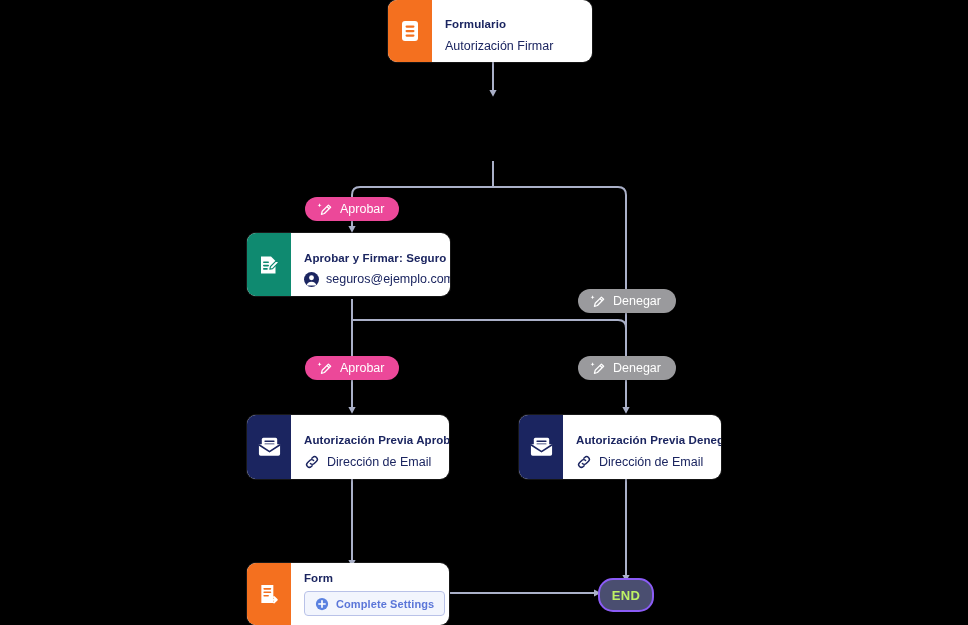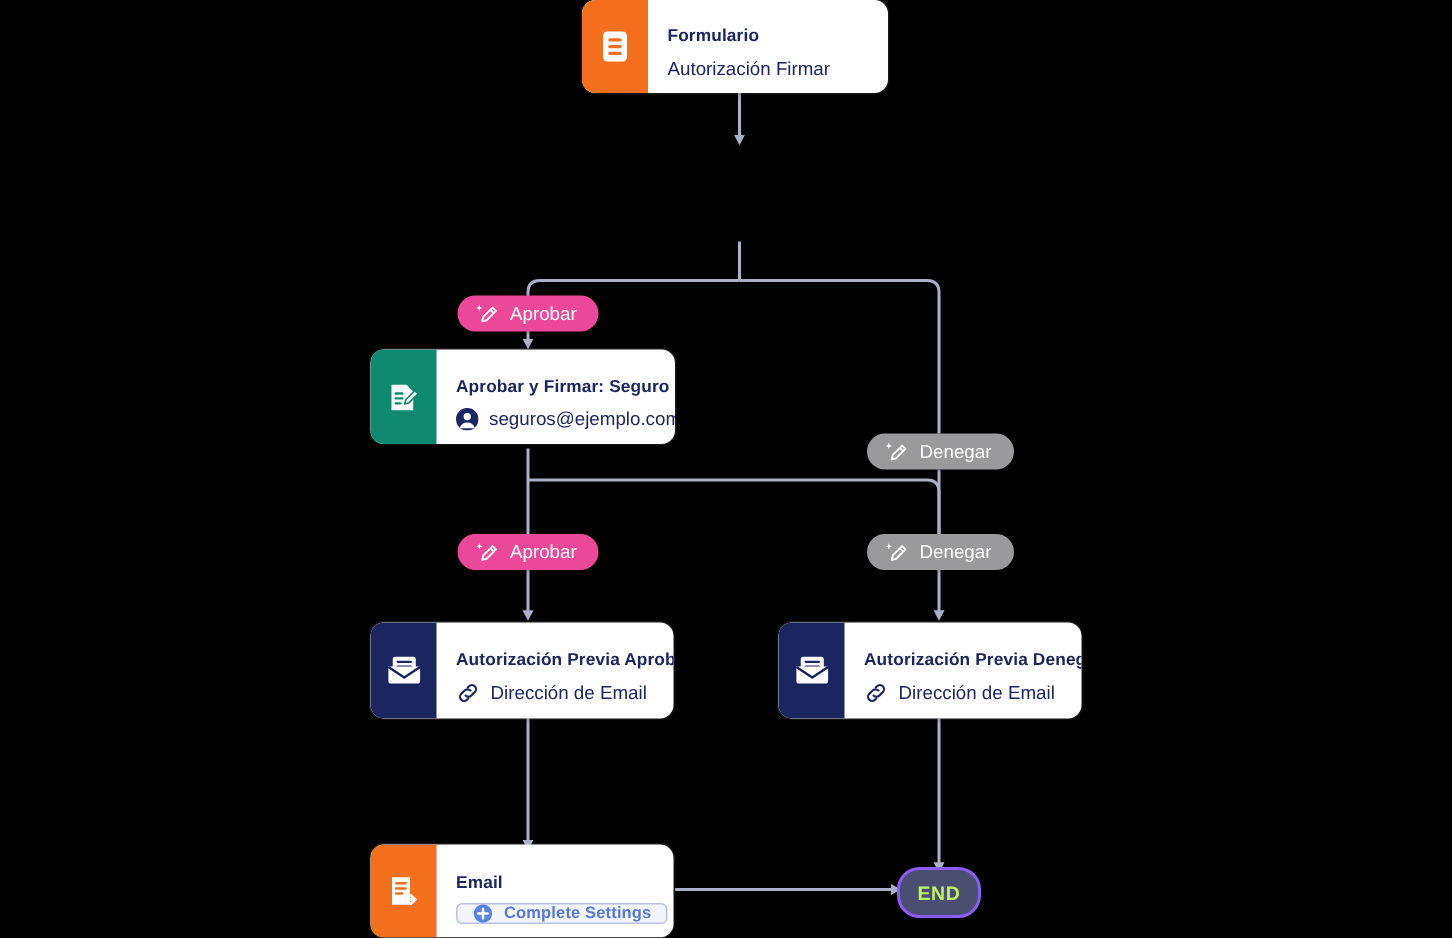--- a/index.html
+++ b/index.html
@@ -51,21 +51,21 @@
   .endnode{
     position:absolute;display:flex;align-items:center;justify-content:center;
     width:52px;height:30px;border-radius:15px;
     background:#4a4e70;border:2px solid #8b5cf6;
     color:#bef264;font-size:13px;font-weight:bold;letter-spacing:.4px;
   }
 
   
   .cs-btn{
     display:flex;align-items:center;justify-content:center;gap:7px;
-    height:14px;border:1px solid #b9c2e8;border-radius:4px;background:#f2f5fd;
+    height:25px;border:1px solid #b9c2e8;border-radius:4px;background:#f2f5fd;
     font-size:11px;font-weight:bold;color:#5b76d8;letter-spacing:.1px;
     padding:0 10px;white-space:nowrap;
   }
 
   .ico{display:block;}
 </style>
 </head>
 <body>
 
 <div id="canvas">
@@ -224,21 +224,21 @@
 
   <div class="node" style="left:247px;top:563px;width:202px;height:62px;">
     <div class="accent accent-orange">
       <svg class="ico" width="23" height="24" viewBox="0 0 24 24">
         <path d="M3.5 2.5h12.5v19H3.5z" fill="#ffffff"></path>
         <path d="M6.4 6.6h6.6M6.4 10.2h6.6M6.4 13.8h4.2" stroke="#f4701f" stroke-width="1.7" stroke-linecap="round"></path>
         <path d="M11.5 18h7.4M16.6 15.2l3 2.8-3 2.8" fill="none" stroke="#ffffff" stroke-width="2" stroke-linecap="round" stroke-linejoin="round"></path>
       </svg>
     </div>
     <div class="body" style="gap:6px;">
-      <div class="title">Email</div>
+      <div class="title">Form</div>
       <button class="cs-btn">
         <svg class="ico" width="14" height="14" viewBox="0 0 16 16">
           <circle cx="8" cy="8" r="7" fill="#5b82e0"></circle>
           <path d="M8 4.4v7.2M4.4 8h7.2" stroke="#ffffff" stroke-width="1.9" stroke-linecap="round"></path>
         </svg>
         <span>Complete Settings</span>
       </button>
     </div>
   </div>
 

